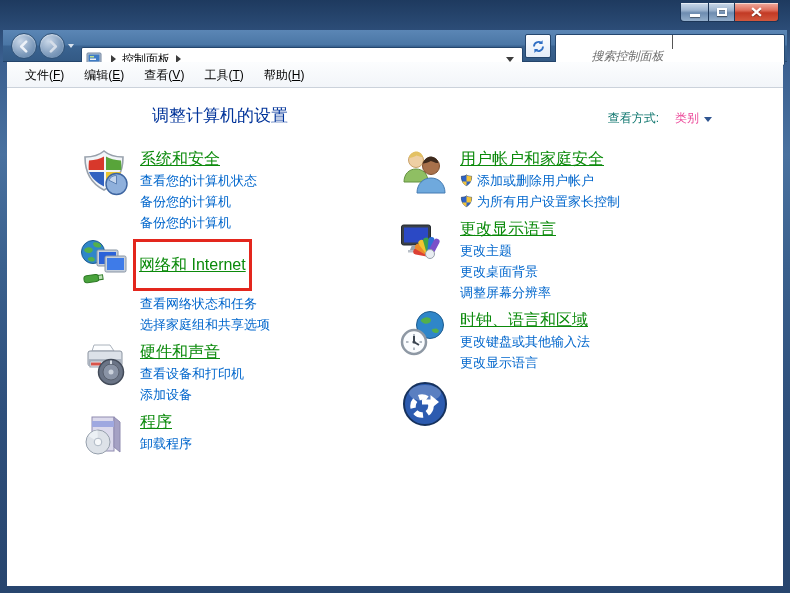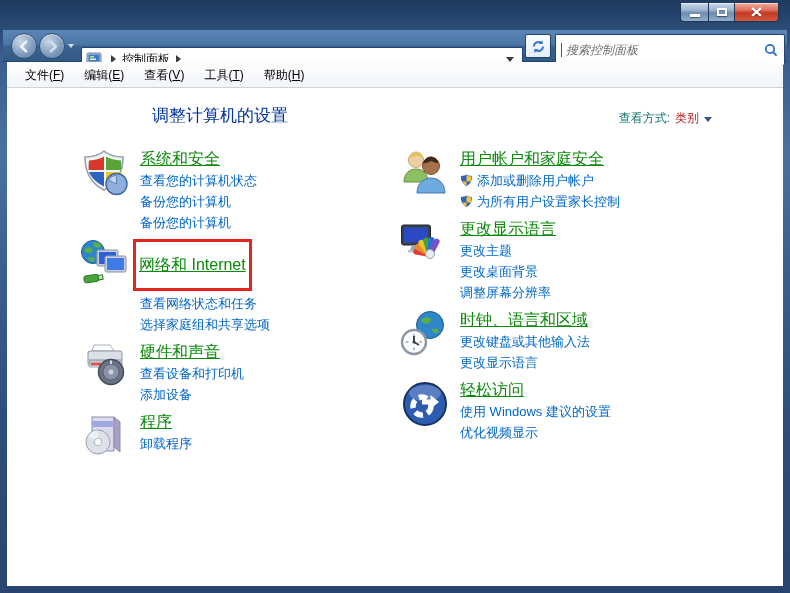--- a/index.html
+++ b/index.html
@@ -36,38 +36,38 @@
   .address-bar { position:absolute; left:78px; top:4px; width:442px; height:24px;
     background:#fff; border:1px solid #24466E; border-radius:2px;
     display:flex; align-items:center; font-size:12px; color:#000;margin-top:13px; }
   .addr-icon { width:16px; height:16px; margin:0 3px 0 4px; flex:none; }
   .tri-right { width:0; height:0; border-left:5px solid #3C3C3C; border-top:4px solid transparent; border-bottom:4px solid transparent; margin:0 6px; }
   .tri-down  { width:0; height:0; border-top:5px solid #3C3C3C; border-left:4px solid transparent; border-right:4px solid transparent; margin:0 8px 0 auto; }
   .refresh-btn { position:absolute; left:522px; top:4px; width:26px; height:24px;
     background:linear-gradient(#FDFEFF,#E4EDF8); border:1px solid #24466E; border-radius:2px;
     display:flex; align-items:center; justify-content:center; }
   .search-box { position:absolute; left:552px; top:4px; width:230px; height:32px;
-    background:#fff; border:1px solid #24466E; border-radius:2px; display:flex; align-items:center; }
+    background:#fff; border:1px solid #24466E; border-radius:2px; display:flex; align-items:center;flex-direction:column; }
   .caret { width:1px; height:14px; background:#555; margin-left:5px; flex:none; }
   .search-box input { border:none; outline:none; flex:1; background:transparent;
     font:italic 12px "Liberation Sans", sans-serif; color:#6E6E6E; padding:0 4px; min-width:0; }
   .search-box input::placeholder { color:#6E6E6E; font-style:italic; }
   .search-glyph { width:14px; height:14px; margin-right:6px; flex:none; }
   
   .menubar { position:absolute; top:62px; left:7px; right:7px; height:26px;
     background:linear-gradient(#FCFDFE,#F2F5F9); border-bottom:1px solid #CBD2DB;
     display:flex; align-items:center; padding-left:8px; }
   .menu-item { font-size:12px; color:#000; padding:8px 10px; line-height:26px; }
   .mkey { text-decoration: underline; }
   
   .client { position:absolute; top:88px; left:7px; right:7px; bottom:7px; background:#fff; }
   .page-title { position:absolute; left:145px; top:16px; font-size:17px; color:#003399; }
   .view-by { position:absolute; right:71px; top:22px; font-size:12px; display:flex; align-items:center; }
   .view-by .lbl { color:#0f766e; }
-  .view-by .val { color:#b91c1c; margin-left:5px; }
+  .view-by .val { color:#ec4899; margin-left:16px; }
   .view-by .tri { width:0; height:0; border-top:5px solid #2F5590; border-left:4px solid transparent; border-right:4px solid transparent; margin-left:5px; margin-top:2px; }
   .columns { position:absolute; left:73px; top:60px; display:flex; }
   .col { width:320px; }
   .cat { display:flex; margin-bottom:6px; }
   .cat-icon { width:50px; height:50px; margin-right:10px; flex:none; }
   .cat-icon svg { width:50px; height:50px; display:block; }
   .cat-title { font-size:16px; line-height:22px; color:#0B8A0B; cursor:pointer;text-decoration:underline; }
   .cat-link { font-size:13px; line-height:21px; color:#0066CC; cursor:pointer; display:flex; align-items:center; }
   .hl { display:inline-block; border:3px solid #E3261D; padding:12px 3px; margin-left:-7px; margin-bottom:2px; }
   .uac { width:13px; height:13px; margin-right:4px; flex:none; }
@@ -326,22 +326,17 @@
 
       <div class="cat">
         <div class="cat-icon">
           <svg viewBox="0 0 50 50">
             <circle cx="25" cy="25" r="21" fill="#2C5BB0" stroke="#16325E" stroke-width="2"></circle>
             <ellipse cx="25" cy="14" rx="16" ry="8" fill="#FFFFFF" opacity="0.22"></ellipse>
             <circle cx="22" cy="27" r="9" fill="none" stroke="#FFF" stroke-width="5.5" stroke-dasharray="8.5 4.5"></circle>
             <path d="M22 20.5h8.5V16l8.5 7-8.5 7v-4.5H22z" fill="#FFF"></path>
           </svg>
         </div>
-        <div class="cat-body">
-          <div class="cat-title">轻松访问</div>
-          <div class="cat-link">使用 Windows 建议的设置</div>
-          <div class="cat-link">优化视频显示</div>
-        </div>
       </div>
 
     </div>
   </div>
 </div>
 
 </body></html>

